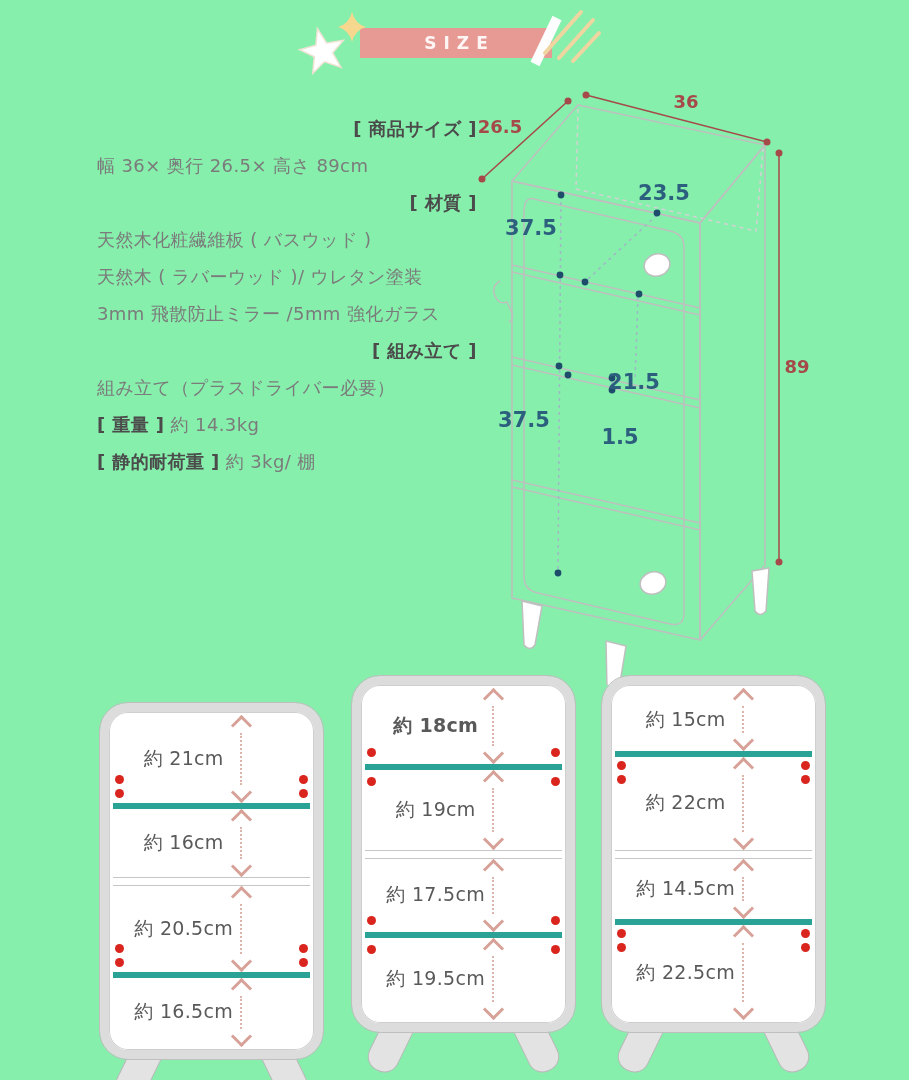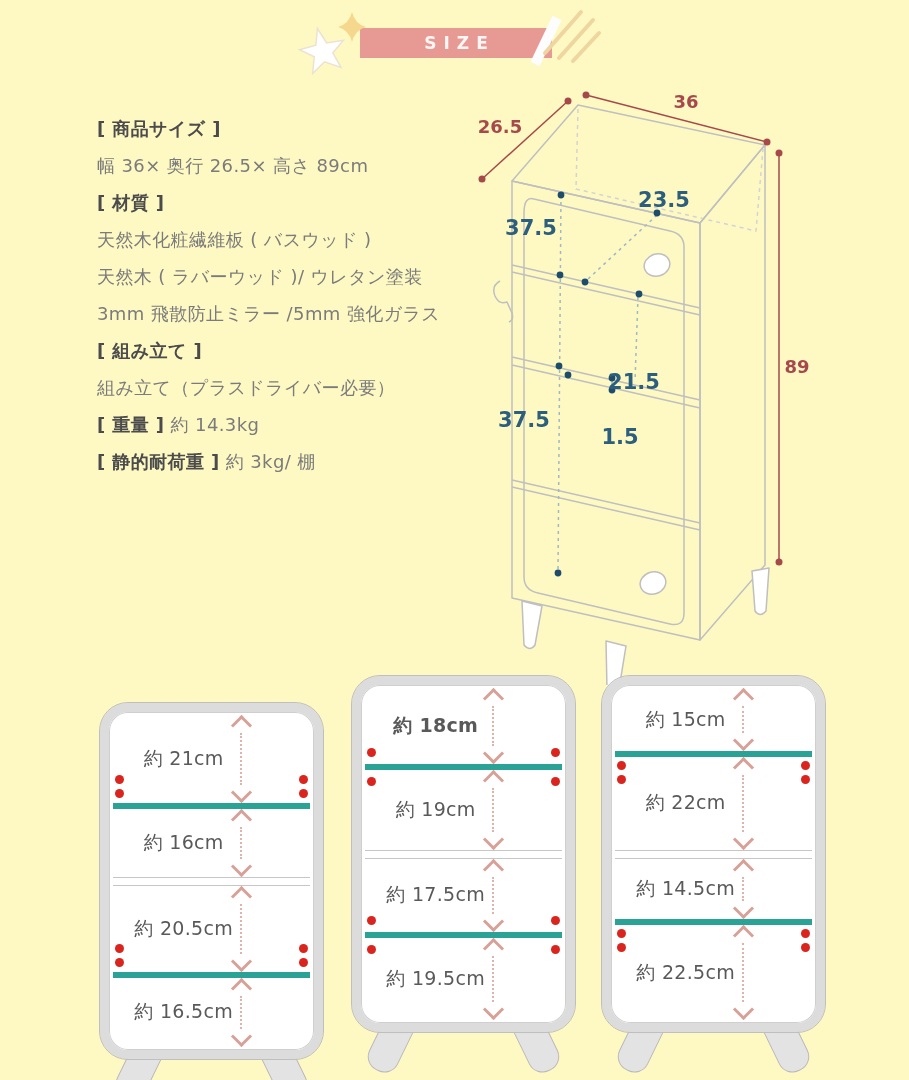--- a/index.html
+++ b/index.html
@@ -1,33 +1,33 @@
 <!DOCTYPE html>
 <html><head>
 <meta charset="utf-8">
 <style>
   html,body{margin:0;padding:0;}
   .page{
-    position:relative;width:909px;height:1080px;background:#fef9c3;overflow:hidden;
+    position:relative;width:909px;height:1080px;background:#86efac;overflow:hidden;
     font-family:"DejaVu Sans","Liberation Sans",sans-serif;color:#6f6f6f;
   }
   
   .banner{
     position:absolute;left:360px;top:28px;width:192px;height:30px;
     background:#e79a94;display:flex;align-items:center;justify-content:center;
   }
   .banner-title{
     color:#fdf6f4;font-size:17px;font-weight:bold;letter-spacing:7px;
     padding-left:7px; 
   }
   .header-deco{position:absolute;left:288px;top:0px;z-index:3;}
   
   .specs{position:absolute;left:97px;top:110px;width:380px;}
   .spec-line{height:37px;line-height:37px;font-size:18px;white-space:nowrap;letter-spacing:0.4px;}
-  .spec-head{font-weight:bold;color:#4b4b4b;}
+  .spec-head{font-weight:bold;color:#4b4b4b;text-align:right;}
   .spec-body{color:#7b7b7b;}
   .spec-pair .spec-body{}
   
   .iso{position:absolute;left:460px;top:85px;width:450px;height:600px;}
   .dim{
     position:absolute;transform:translate(-50%,-50%);font-weight:600;
     white-space:nowrap;z-index:2;
   }
   .dim.red{color:#a5494b;font-size:18px;}
   .dim.blue{color:#2c5f7d;font-size:21px;}
@@ -178,21 +178,21 @@
           <circle cx="152" cy="293" r="3.4"></circle>
         <circle cx="152" cy="305" r="3.4"></circle>
           <circle cx="98" cy="488" r="3.4"></circle>
       </g>
     </svg>
     
     <span class="dim red" style="left:40px;top:41px;">26.5</span>
     <span class="dim red" style="left:226px;top:16px;">36</span>
     <span class="dim red" style="left:337px;top:281px;">89</span>
     <span class="dim blue" style="left:71px;top:143px;">37.5</span>
-    <span class="dim blue" style="left:204px;top:115px;">23.5</span>
+    <span class="dim blue" style="left:204px;top:108px;">23.5</span>
     <span class="dim blue" style="left:174px;top:281px;margin-top:16px;">21.5</span>
     <span class="dim blue" style="left:64px;top:335px;">37.5</span>
     <span class="dim blue" style="left:160px;top:352px;">1.5</span>
   </div>
 
   <div class="shelf-fig" style="left:100px;top:676px;margin-top:27px;">
     <div class="leg l"></div>
     <div class="leg r"></div>
     <div class="frame">
       <div class="frame-inner">

